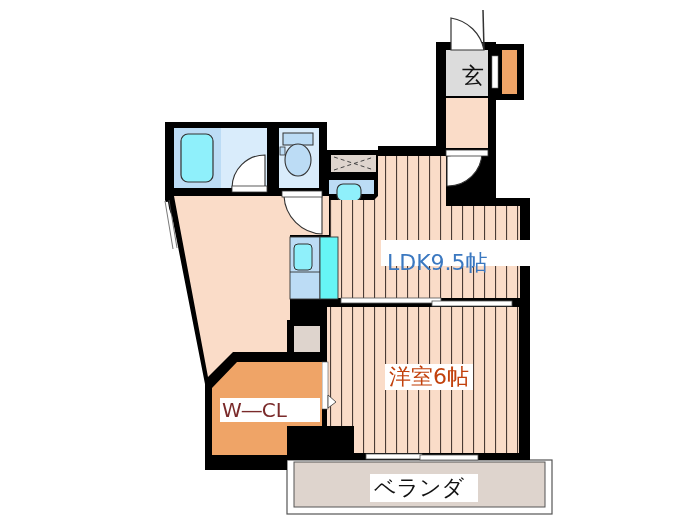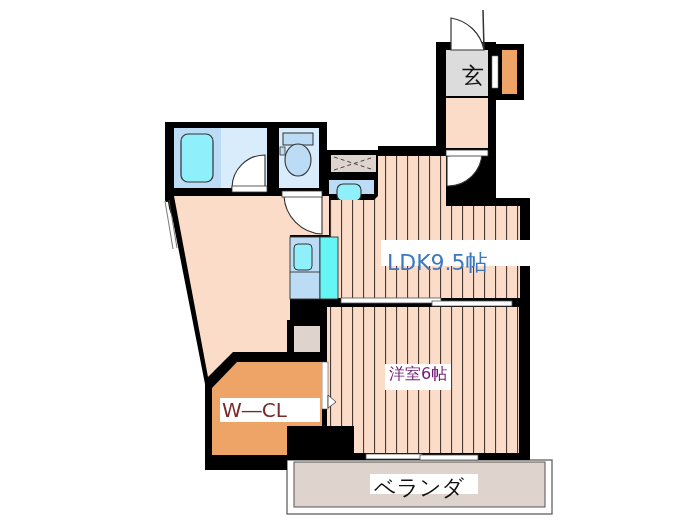--- a/index.html
+++ b/index.html
@@ -1,23 +1,23 @@
 <!DOCTYPE html>
 <html><head>
 <meta charset="utf-8">
 <style>
   html,body{margin:0;padding:0;background:#ffffff;}
   body{width:700px;height:525px;overflow:hidden;font-family:"DejaVu Sans","Liberation Sans",sans-serif;}
   .plan{position:absolute;left:0;top:0;width:700px;height:525px;}
   svg{display:block;}
   .lbl{position:absolute;background:#fff;white-space:nowrap;line-height:1;}
   .lbl-ldk{left:345px;top:240px;width:170px;height:26px;font-size:22px;color:#3b78c0;padding-left:6px;box-sizing:border-box;padding-top:12px;margin-left:36px;}
-  .lbl-yo{left:385px;top:364px;height:26px;font-size:16px;color:#701a75;padding:2px 4px 0 4px;box-sizing:border-box;}
+  .lbl-yo{left:385px;top:364px;height:26px;font-size:22px;color:#c2410c;padding:2px 4px 0 4px;box-sizing:border-box;}
   .lbl-wcl{left:212px;top:398px;width:100px;height:24px;font-size:20px;color:#7a2a2a;padding:2px 0 0 2px;box-sizing:border-box;margin-left:8px;}
-  .lbl-ver{left:370px;top:474px;width:108px;height:20px;font-size:22px;color:#111;padding:3px 0 0 4px;box-sizing:border-box;}
+  .lbl-ver{left:370px;top:474px;width:108px;height:28px;font-size:22px;color:#111;padding:3px 0 0 4px;box-sizing:border-box;}
   .lbl-gen{left:455px;top:62px;width:36px;height:28px;font-size:22px;color:#111;background:transparent;text-align:center;padding-top:3px;box-sizing:border-box;}
 </style>
 </head>
 <body>
 
 <div class="plan">
 <svg width="700" height="525" viewBox="0 0 700 525" xmlns="http://www.w3.org/2000/svg">
   <defs>
     <pattern id="flooring" width="11" height="10" patternUnits="userSpaceOnUse">
       <rect width="11" height="10" fill="#fadcc8"></rect>

